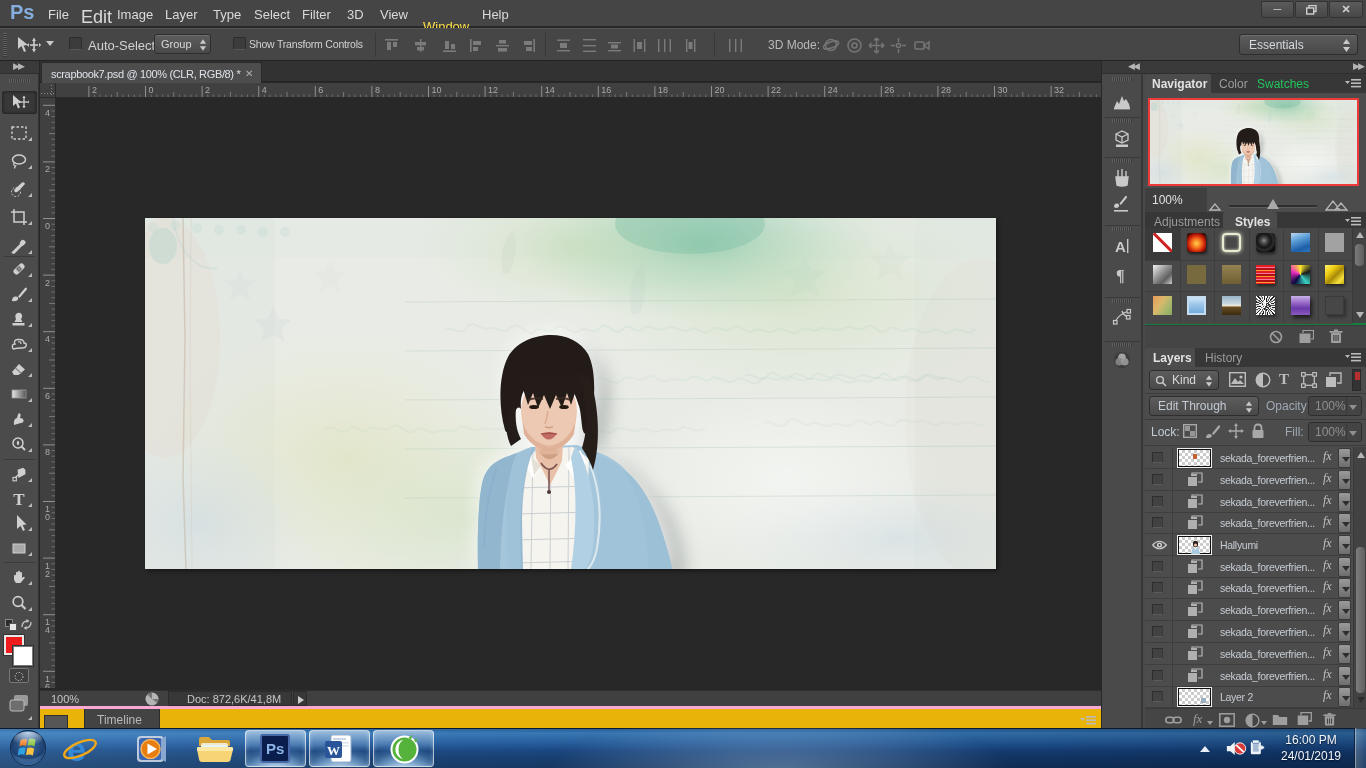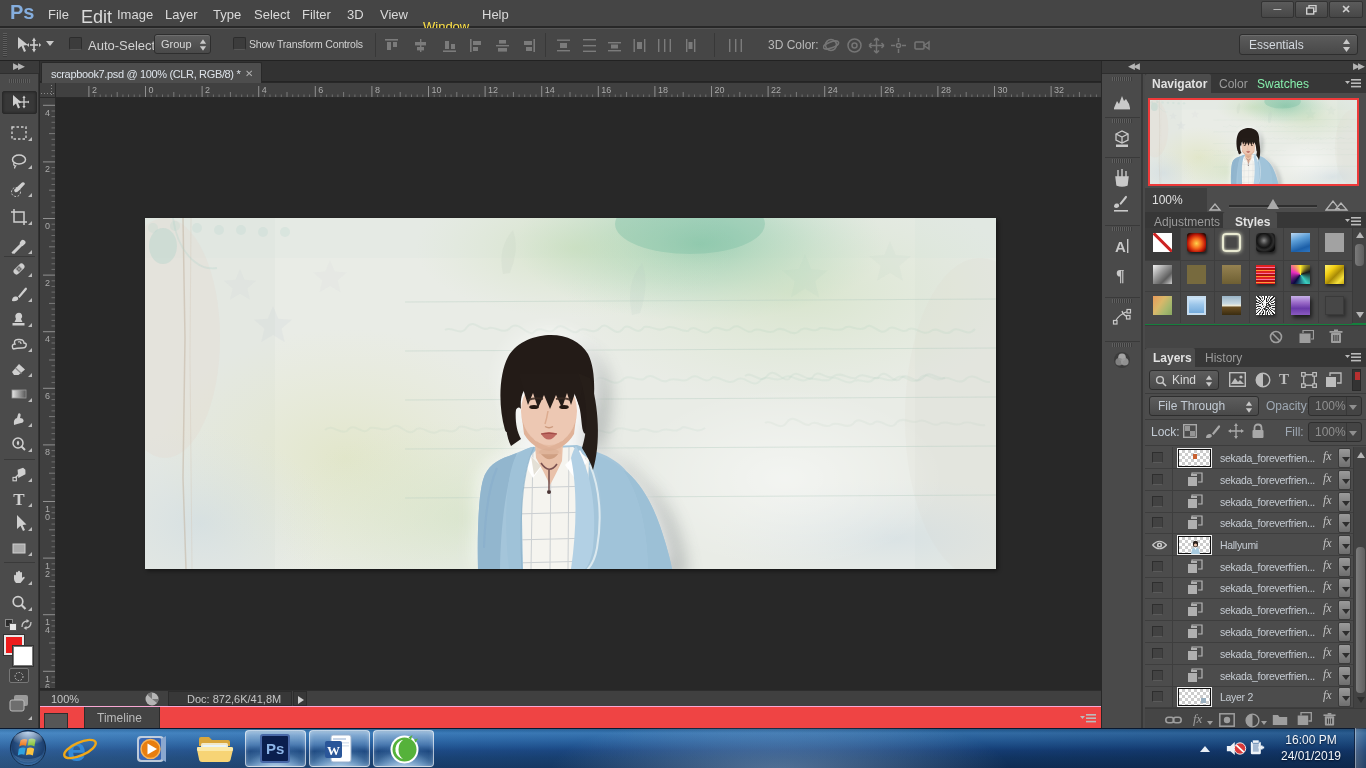--- a/index.html
+++ b/index.html
@@ -111,21 +111,21 @@
         <rect x="12" y="1" width="1.4" height="13"></rect>
         <rect x="6.5" y="4" width="4" height="7"></rect>
       </svg>
 <svg class="abs" style="left:728px;top:9px" width="15" height="15" viewBox="0 0 15 15" fill="#7b7b7b" stroke="none">
         <rect x="1" y="1" width="1.4" height="13"></rect>
         <rect x="7" y="1" width="1.4" height="13"></rect>
         <rect x="12.6" y="1" width="1.4" height="13"></rect>
       </svg>
 <div class="abs" style="left:545px;top:4px;width:1px;height:24px;background:#383838"></div>
 <div class="abs" style="left:714px;top:4px;width:1px;height:24px;background:#383838"></div>
-<div class="abs txt" style="left:768px;top:9px;font-size:12px;color:#b9b9b9">3D Color:</div>
+<div class="abs txt" style="left:768px;top:9px;font-size:12px;color:#b9b9b9">3D Mode:</div>
 <svg class="abs" style="left:823px;top:8px" width="17" height="17" viewBox="0 0 17 17" fill="none" stroke="#757575" stroke-width="1.5">
 <circle cx="8" cy="8" r="5.5"></circle>
         <ellipse cx="8" cy="8" rx="8" ry="3" transform="rotate(-20 8 8)"></ellipse>
 </svg>
 <svg class="abs" style="left:846px;top:8px" width="17" height="17" viewBox="0 0 17 17" fill="none" stroke="#757575" stroke-width="1.5">
 <circle cx="8.5" cy="8.5" r="6.5"></circle>
         <circle cx="8.5" cy="8.5" r="2.5"></circle>
 </svg>
 <svg class="abs" style="left:868px;top:8px" width="17" height="17" viewBox="0 0 17 17" fill="none" stroke="#757575" stroke-width="1.5">
 <path d="M8.5,1 L8.5,16 M1,8.5 L16,8.5 M8.5,1 L6,3.5 M8.5,1 L11,3.5 M8.5,16 L6,13.5 M8.5,16 L11,13.5 M1,8.5 L3.5,6 M1,8.5 L3.5,11 M16,8.5 L13.5,6 M16,8.5 L13.5,11"></path>
@@ -749,21 +749,21 @@
           <path d="M7,7 L7,0.5 A6.5,6.5 0 0 0 2,2.5 Z" fill="#777"></path>
           <path d="M7,7 L12,11 A6.5,6.5 0 0 0 13.5,7 Z" fill="#777"></path>
         </svg>
         <div class="abs" style="left:128px;top:0px;width:124px;height:15px;background:#383838;border:1px solid #2c2c2c">
           <span class="abs txt" style="left:18px;top:1px;font-size:11px;color:#c6c6c6">Doc: 872,6K/41,8M</span>
         </div>
         <div class="abs" style="left:253px;top:0px;width:14px;height:15px;background:#383838;border:1px solid #2c2c2c">
           <div style="margin:4px 0 0 4px;width:0;height:0;border-top:4px solid transparent;border-bottom:4px solid transparent;border-left:6px solid #ccc"></div>
         </div>
       </div>
-<div class="abs" style="left:0;top:645px;width:1061px;height:22px;background:#ef4444;border-top:1px solid #f9a8d4">
+<div class="abs" style="left:0;top:645px;width:1061px;height:22px;background:#eab308;border-top:3px solid #f9a8d4">
         <div class="abs" style="left:4px;top:6px;width:24px;height:16px;background:#565656;border:1px solid #2e2e2e"></div>
         <div class="abs" style="left:44px;top:0;width:76px;height:22px;background:#434343;border-left:1px solid #2c2c2c;border-right:1px solid #2c2c2c">
           <span class="abs txt" style="left:12px;top:4px;font-size:12px;color:#b9b9b9">Timeline</span>
         </div>
         <svg class="abs" style="left:1040px;top:7px" width="16" height="10" viewBox="0 0 16 10">
           <path d="M0,2 L5,2 L2.5,5 Z" fill="#bbb"></path>
           <rect x="6" y="0" width="10" height="1.6" fill="#bbb"></rect>
           <rect x="6" y="3.4" width="10" height="1.6" fill="#bbb"></rect>
           <rect x="6" y="6.8" width="10" height="1.6" fill="#bbb"></rect>
         </svg>
@@ -831,21 +831,21 @@
 <div class="abs" style="left:3px;top:223px;width:35px;height:1px;background:#3a3a3a"></div>
 <div class="abs" style="left:3px;top:267px;width:35px;height:1px;background:#3a3a3a"></div>
 </div>
 <div class="abs" style="left:43px;top:13px;width:221px;height:654px">
 <div class="abs" style="left:0;top:0;width:221px;height:138px;background:#4c4c4c">
 <div class="abs" style="left:0;top:0;width:221px;height:19px;background:#373737">
             <div class="abs" style="left:0;top:0;width:66px;height:19px;background:#4c4c4c;border-radius:2px 2px 0 0">
               <span class="abs txt" style="left:7px;top:3px;font-size:12px;font-weight:bold;color:#e2e2e2">Navigator</span>
             </div>
             <span class="abs txt" style="left:74px;top:3px;font-size:12px;color:#9b9b9b">Color</span>
-            <span class="abs txt" style="left:112px;top:3px;font-size:12px;color:#86efac">Swatches</span>
+            <span class="abs txt" style="left:112px;top:3px;font-size:12px;color:#22c55e">Swatches</span>
             <svg class="abs" style="left:200px;top:5px" width="16" height="10" viewBox="0 0 16 10">
               <path d="M0,2 L5,2 L2.5,5 Z" fill="#bbb"></path>
               <rect x="6" y="0" width="10" height="1.6" fill="#bbb"></rect>
               <rect x="6" y="3.4" width="10" height="1.6" fill="#bbb"></rect>
               <rect x="6" y="6.8" width="10" height="1.6" fill="#bbb"></rect>
             </svg>
           </div>
 <div class="abs" style="left:3px;top:24px;width:211px;height:88px;border:2px solid #ee3a3a;background:#e9ede7"><svg width="207" height="84" viewBox="0 0 851 351" preserveAspectRatio="none">
               <use href="#art"></use>
             </svg></div>
@@ -975,21 +975,21 @@
           </svg>
 <svg class="abs" style="left:180px;top:24px" width="17" height="16" viewBox="0 0 17 16">
             <path d="M5,4 L5,1 L16,1 L16,11 L12,11" fill="none" stroke="#bdbdbd" stroke-width="1.3"></path>
             <rect x="1" y="5" width="10" height="10" fill="#bdbdbd"></rect>
           </svg>
 <div class="abs" style="left:207px;top:21px;width:9px;height:22px;background:#333;border:1px solid #2a2a2a">
             <div style="margin:2px;width:5px;height:8px;background:#b73030"></div>
           </div>
 <div class="abs" style="left:0;top:45px;width:221px;height:1px;background:#3c3c3c"></div>
 <div class="abs" style="left:4px;top:48px;width:110px;height:20px;background:linear-gradient(#5d5d5d,#494949);border:1px solid #2e2e2e;border-radius:3px">
-            <span class="abs txt" style="left:8px;top:2px;font-size:12px;color:#c3cbd4">File Through</span>
+            <span class="abs txt" style="left:8px;top:2px;font-size:12px;color:#c3cbd4">Edit Through</span>
             <svg class="abs" style="right:5px;top:4px" width="8" height="12" viewBox="0 0 9 13">
               <path d="M4.5,0 L8,5 L1,5 Z" fill="#c9c9c9"></path>
               <path d="M4.5,13 L8,8 L1,8 Z" fill="#c9c9c9"></path>
             </svg>
           </div>
 <span class="abs txt" style="left:121px;top:51px;font-size:12px;color:#9fa9b4">Opacity:</span>
 <div class="abs" style="left:163px;top:48px;width:54px;height:20px;background:#444;border:1px solid #2e2e2e;border-radius:3px">
             <span class="abs txt" style="left:6px;top:2px;font-size:12px;color:#8f8f8f">100%</span>
             <div class="abs" style="right:4px;top:8px;width:0;height:0;border-left:4px solid transparent;border-right:4px solid transparent;border-top:5px solid #8f8f8f"></div>
             <div class="abs" style="left:37px;top:0;width:1px;height:18px;background:#383838"></div>

